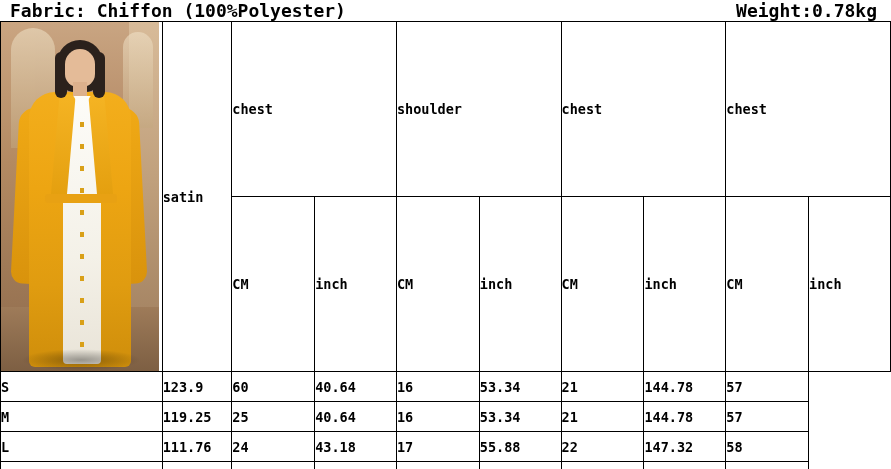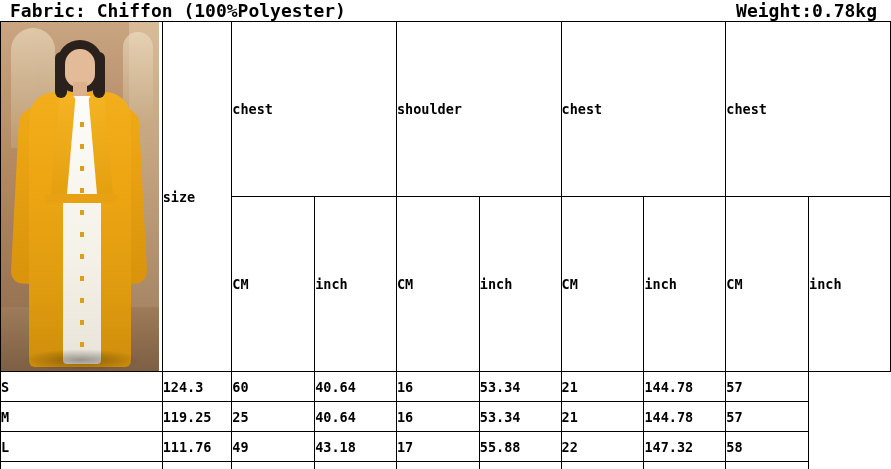--- a/index.html
+++ b/index.html
@@ -209,40 +209,40 @@
             <div class="collar-r"></div>
             <div class="belt"></div>
             <div class="hair"></div>
             <div class="hair-side-l"></div>
             <div class="hair-side-r"></div>
             <div class="face"></div>
             <div class="neck"></div>
             <div class="shadow"></div>
           </div>
         </td>
-        <td rowspan="2">size</td>
+        <td rowspan="2">satin</td>
         <td colspan="2">chest</td>
         <td colspan="2">shoulder</td>
         <td colspan="2">chest</td>
         <td colspan="2">chest</td>
       </tr>
       <tr>
         <td>CM</td>
         <td>inch</td>
         <td>CM</td>
         <td>inch</td>
         <td>CM</td>
         <td>inch</td>
         <td>CM</td>
         <td>inch</td>
       </tr>
 
       <tr>
         <td>S</td>
-        <td>124.3</td>
+        <td>123.9</td>
         <td>60</td>
         <td>40.64</td>
         <td>16</td>
         <td>53.34</td>
         <td>21</td>
         <td>144.78</td>
         <td>57</td>
       </tr>
       <tr>
         <td>M</td>
@@ -251,21 +251,21 @@
         <td>40.64</td>
         <td>16</td>
         <td>53.34</td>
         <td>21</td>
         <td>144.78</td>
         <td>57</td>
       </tr>
       <tr>
         <td>L</td>
         <td>111.76</td>
-        <td>49</td>
+        <td>24</td>
         <td>43.18</td>
         <td>17</td>
         <td>55.88</td>
         <td>22</td>
         <td>147.32</td>
         <td>58</td>
       </tr>
       <tr>
         <td>XL</td>
         <td>116.84</td>

